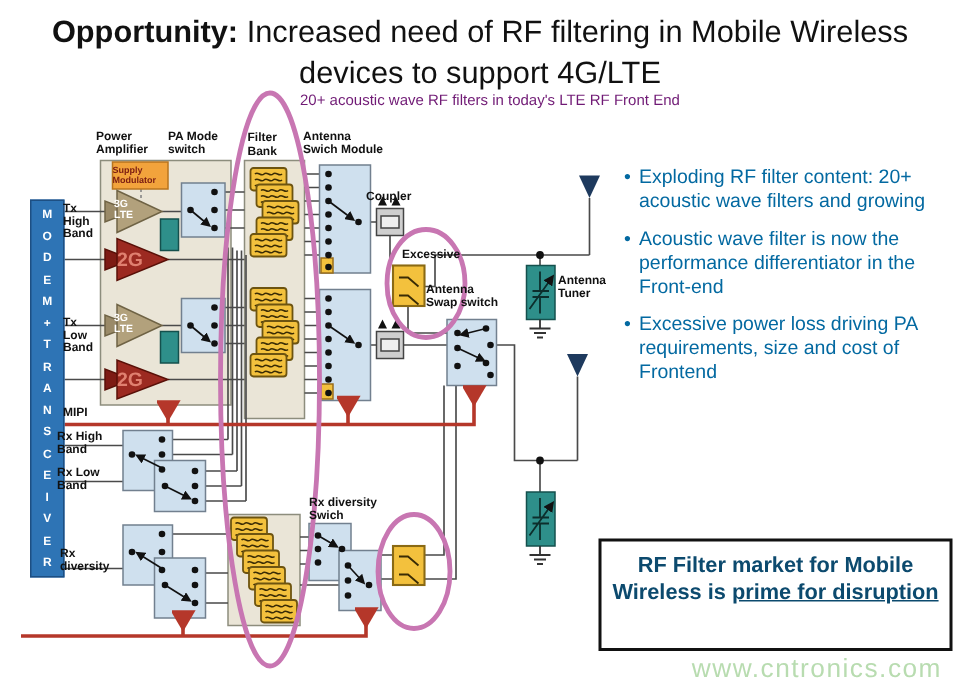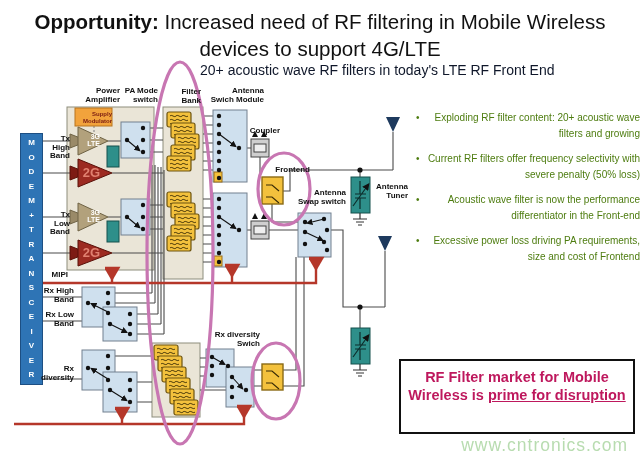--- a/index.html
+++ b/index.html
@@ -4,35 +4,35 @@
 <style>
   html,body{margin:0;padding:0;background:#fff;}
   #page{position:relative;width:640px;height:459px;background:#fff;overflow:hidden;
         font-family:"Liberation Sans",sans-serif;color:#1a1a1a;}
   .pre{white-space:pre-line;}
   .abs{position:absolute;}
   
   #title{left:0;top:8px;width:640px;text-align:center;font-size:20.5px;line-height:27px;color:#111;}
   #title .b{font-weight:bold;}
   
-  #subtitle{left:200px;top:62px;width:400px;font-size:14px;color:#0f172a;}
-  
-  .lbl{position:absolute;font-size:8px;font-weight:bold;line-height:8.5px;text-align:right;color:#111;}
+  #subtitle{left:200px;top:62px;width:400px;font-size:10px;color:#701a75;}
+  
+  .lbl{position:absolute;font-size:8px;font-weight:bold;line-height:8.5px;text-align:left;color:#111;}
   #modem-bar{left:20px;top:133px;width:23px;height:252px;background:#2e74b5;border:1px solid #1d4f83;
              color:#fff;font-size:8px;font-weight:bold;line-height:14.5px;text-align:center;padding-top:2px;box-sizing:border-box;}
   .lbl-supply{color:#7b1d12;font-size:6px;line-height:6.5px;}
   .lbl-3g{color:#fff;font-size:7px;line-height:7px;}
   .lbl-2g{color:#e08070;font-size:13px;}
   
   #bullets{left:416px;top:110px;width:224px;}
-  .bullet{position:relative;padding-left:10px;margin-bottom:9px;font-size:10px;line-height:16px;color:#4d7c0f;text-align:right;}
+  .bullet{position:relative;padding-left:10px;margin-bottom:9px;font-size:13px;line-height:16px;color:#0369a1;}
   .bullet::before{content:"•";position:absolute;left:0;top:0;}
   
   #callout{left:399px;top:359px;width:236px;height:75px;border:2.5px solid #111;box-sizing:border-box;
-           text-align:center;font-size:14.5px;line-height:18px;font-weight:bold;color:#be185d;padding-top:7px;}
+           text-align:center;font-size:14.5px;line-height:18px;font-weight:bold;color:#0c4a6e;padding-top:7px;}
   #callout .u{text-decoration:underline;text-align:right;}
   
   #watermark{right:12px;top:435px;font-size:17.5px;color:#b8dcb0;letter-spacing:1px;}
   svg{position:absolute;left:0;top:0;}
 </style>
 </head>
 <body>
 
 <div id="page">
 
@@ -298,31 +298,30 @@
   <div class="lbl pre lbl-supply" style="left:75px;top:111px;width:37px;">Supply
 Modulator</div>
   <div class="lbl pre lbl-3g" style="left:76px;top:133px;width:24px;">3G
 LTE</div>
   <div class="lbl lbl-2g" style="left:78px;top:169px;width:22px;">2G</div>
   <div class="lbl pre lbl-3g" style="left:76px;top:209px;width:24px;">3G
 LTE</div>
   <div class="lbl lbl-2g" style="left:78px;top:249px;width:22px;">2G</div>
 
   <div class="lbl" style="left:244px;top:127px;width:36px;">Coupler</div>
-  <div class="lbl" style="left:268px;top:166px;width:42px;">Frontend</div>
+  <div class="lbl" style="left:268px;top:166px;width:42px;">Excessive</div>
   <div class="lbl pre" style="left:284px;top:189px;width:62px;">Antenna
 Swap switch</div>
   <div class="lbl pre" style="left:372px;top:183px;width:36px;">Antenna
 Tuner</div>
   <div class="lbl pre" style="left:206px;top:331px;width:54px;">Rx diversity
 Swich</div>
 
   <div class="abs" id="bullets">
     <div class="bullet"><span>Exploding RF filter content: 20+ acoustic wave filters and growing</span></div>
-    <div class="bullet"><span>Current RF filters offer frequency selectivity with severe penalty (50% loss)</span></div>
     <div class="bullet"><span>Acoustic wave filter is now the performance differentiator in the Front-end</span></div>
     <div class="bullet"><span>Excessive power loss driving PA requirements, size and cost of Frontend</span></div>
   </div>
 
   <div class="abs" id="callout">
     <div>RF Filter market for Mobile</div>
     <div><span>Wireless is </span><span class="u">prime for disruption</span></div>
   </div>
 
   <div class="abs" id="watermark">www.cntronics.com</div>

